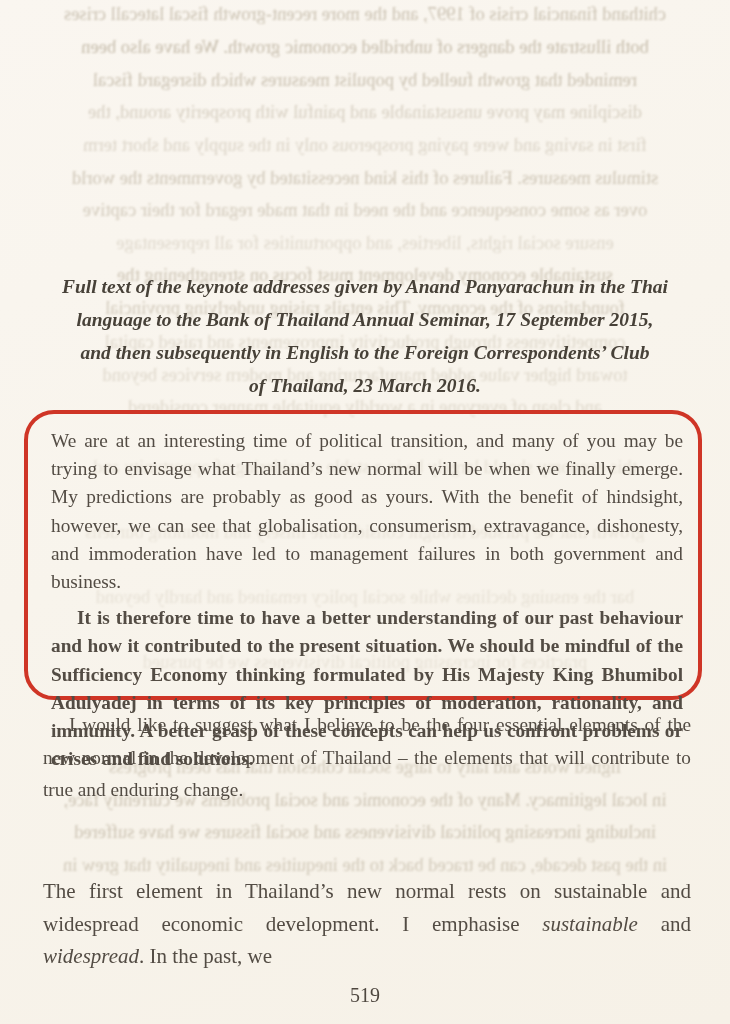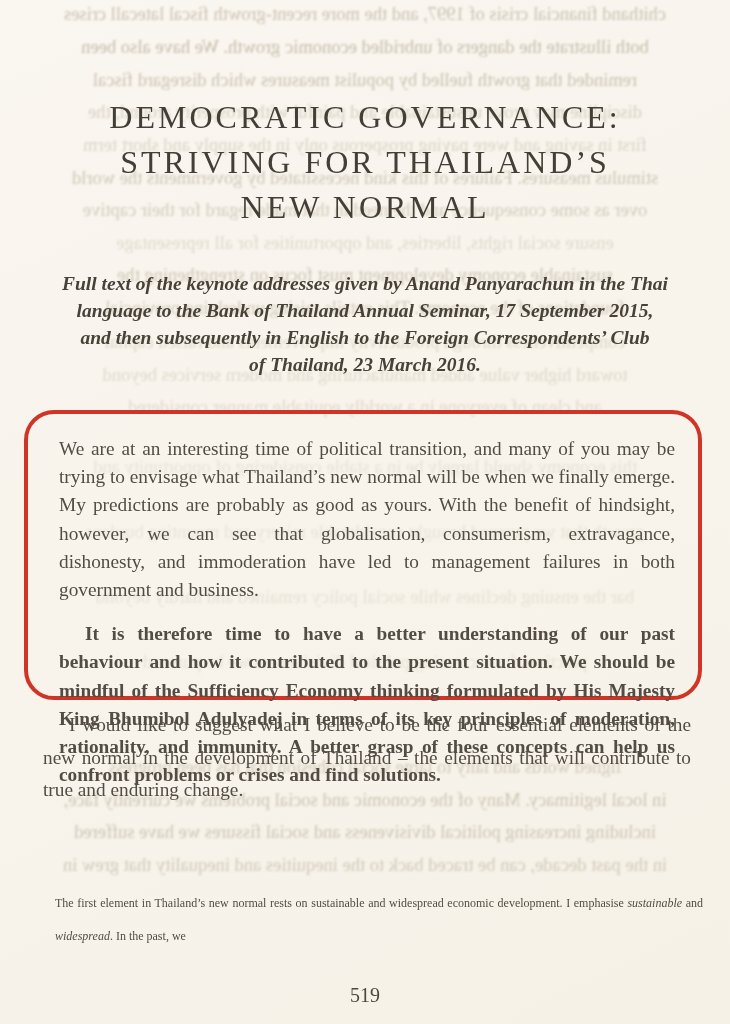--- a/index.html
+++ b/index.html
@@ -36,64 +36,64 @@
     letter-spacing:3px;
     color:#443e36;
     white-space:pre-line;
     font-weight:400;
   }
 
   .intro {
     position:absolute; top:270px; left:45px; right:45px;
     text-align:center;
     font-style:italic; font-weight:bold;
-    font-size:19.5px; line-height:27px;
+    font-size:19.5px; line-height:33px;
     color:#474138;
     white-space:pre-line;
   }
 
   .highlight-box {
     position:absolute; top:410px; left:24px;
     width:678px; height:290px;
     box-sizing:border-box;
     border:4px solid #cf3526;
     border-radius:30px;
   }
 
   .box-text {
     position:absolute; top:419px; left:43px; width:648px;
     font-size:19.3px; line-height:28.2px;
     text-align:justify;
     color:#534c44;
   }
-  .box-text p { margin:16px; }
+  .box-text p { margin:8px; }
   .box-text p + p { text-indent:26px;font-weight:bold; }
 
   .para3 {
     position:absolute; top:709px; left:43px; width:648px;
     font-size:19.3px; line-height:32.6px;
     text-align:justify;
     text-indent:26px;
     color:#534c44;
     margin:0;
   }
 
   .section-heading {
     position:absolute; top:828px; left:0; right:0;
     text-align:center;
     font-size:26px; font-weight:bold;
     color:#3d3831;
   }
 
   .para4 {
     position:absolute; top:875px; left:43px; width:648px;
-    font-size:12px; line-height:32.6px;
+    font-size:21px; line-height:32.6px;
     text-align:justify;
     color:#534c44;
-    margin:12px;
+    margin:0;
   }
   .para4 .em { font-style:italic; }
 
   .page-number {
     position:absolute; top:984px; left:0; right:0;
     text-align:center;
     font-size:20px;
     color:#4e473f;
   }
 </style>
@@ -121,23 +121,20 @@
       <div class="bleed-line" style="top: 585px; opacity: 0.2;">bar the ensuing declines while social policy remained and hardly beyond</div>
       <div class="bleed-line" style="top: 650px; opacity: 0.18;">practices for increasing political divisiveness we be pursued</div>
       <div class="bleed-line" style="top: 755px; opacity: 0.45;">ligned words and laity to large social cohesion that has been progress</div>
       <div class="bleed-line" style="top: 788px; opacity: 0.5;">in local legitimacy. Many of the economic and social problems we currently face,</div>
       <div class="bleed-line" style="top: 820px; opacity: 0.5;">including increasing political divisiveness and social fissures we have suffered</div>
       <div class="bleed-line" style="top: 853px; opacity: 0.45;">in the past decade, can be traced back to the inequities and inequality that grew in</div>
     </div>
 
   <div class="content">
 
-    <h1 class="title">DEMOCRATIC GOVERNANCE:
-STRIVING FOR THAILAND’S
-NEW NORMAL</h1>
 
     <div class="intro">Full text of the keynote addresses given by Anand Panyarachun in the Thai
 language to the Bank of Thailand Annual Seminar, 17 September 2015,
 and then subsequently in English to the Foreign Correspondents’ Club
 of Thailand, 23 March 2016.</div>
 
     <div class="highlight-box"></div>
 
     <div class="box-text">
       <p>We are at an interesting time of political transition, and many of you may be trying to envisage what Thailand’s new normal will be when we finally emerge. My predictions are probably as good as yours. With the benefit of hindsight, however, we can see that globalisation, consumerism, extravagance, dishonesty, and immoderation have led to management failures in both government and business.</p>

